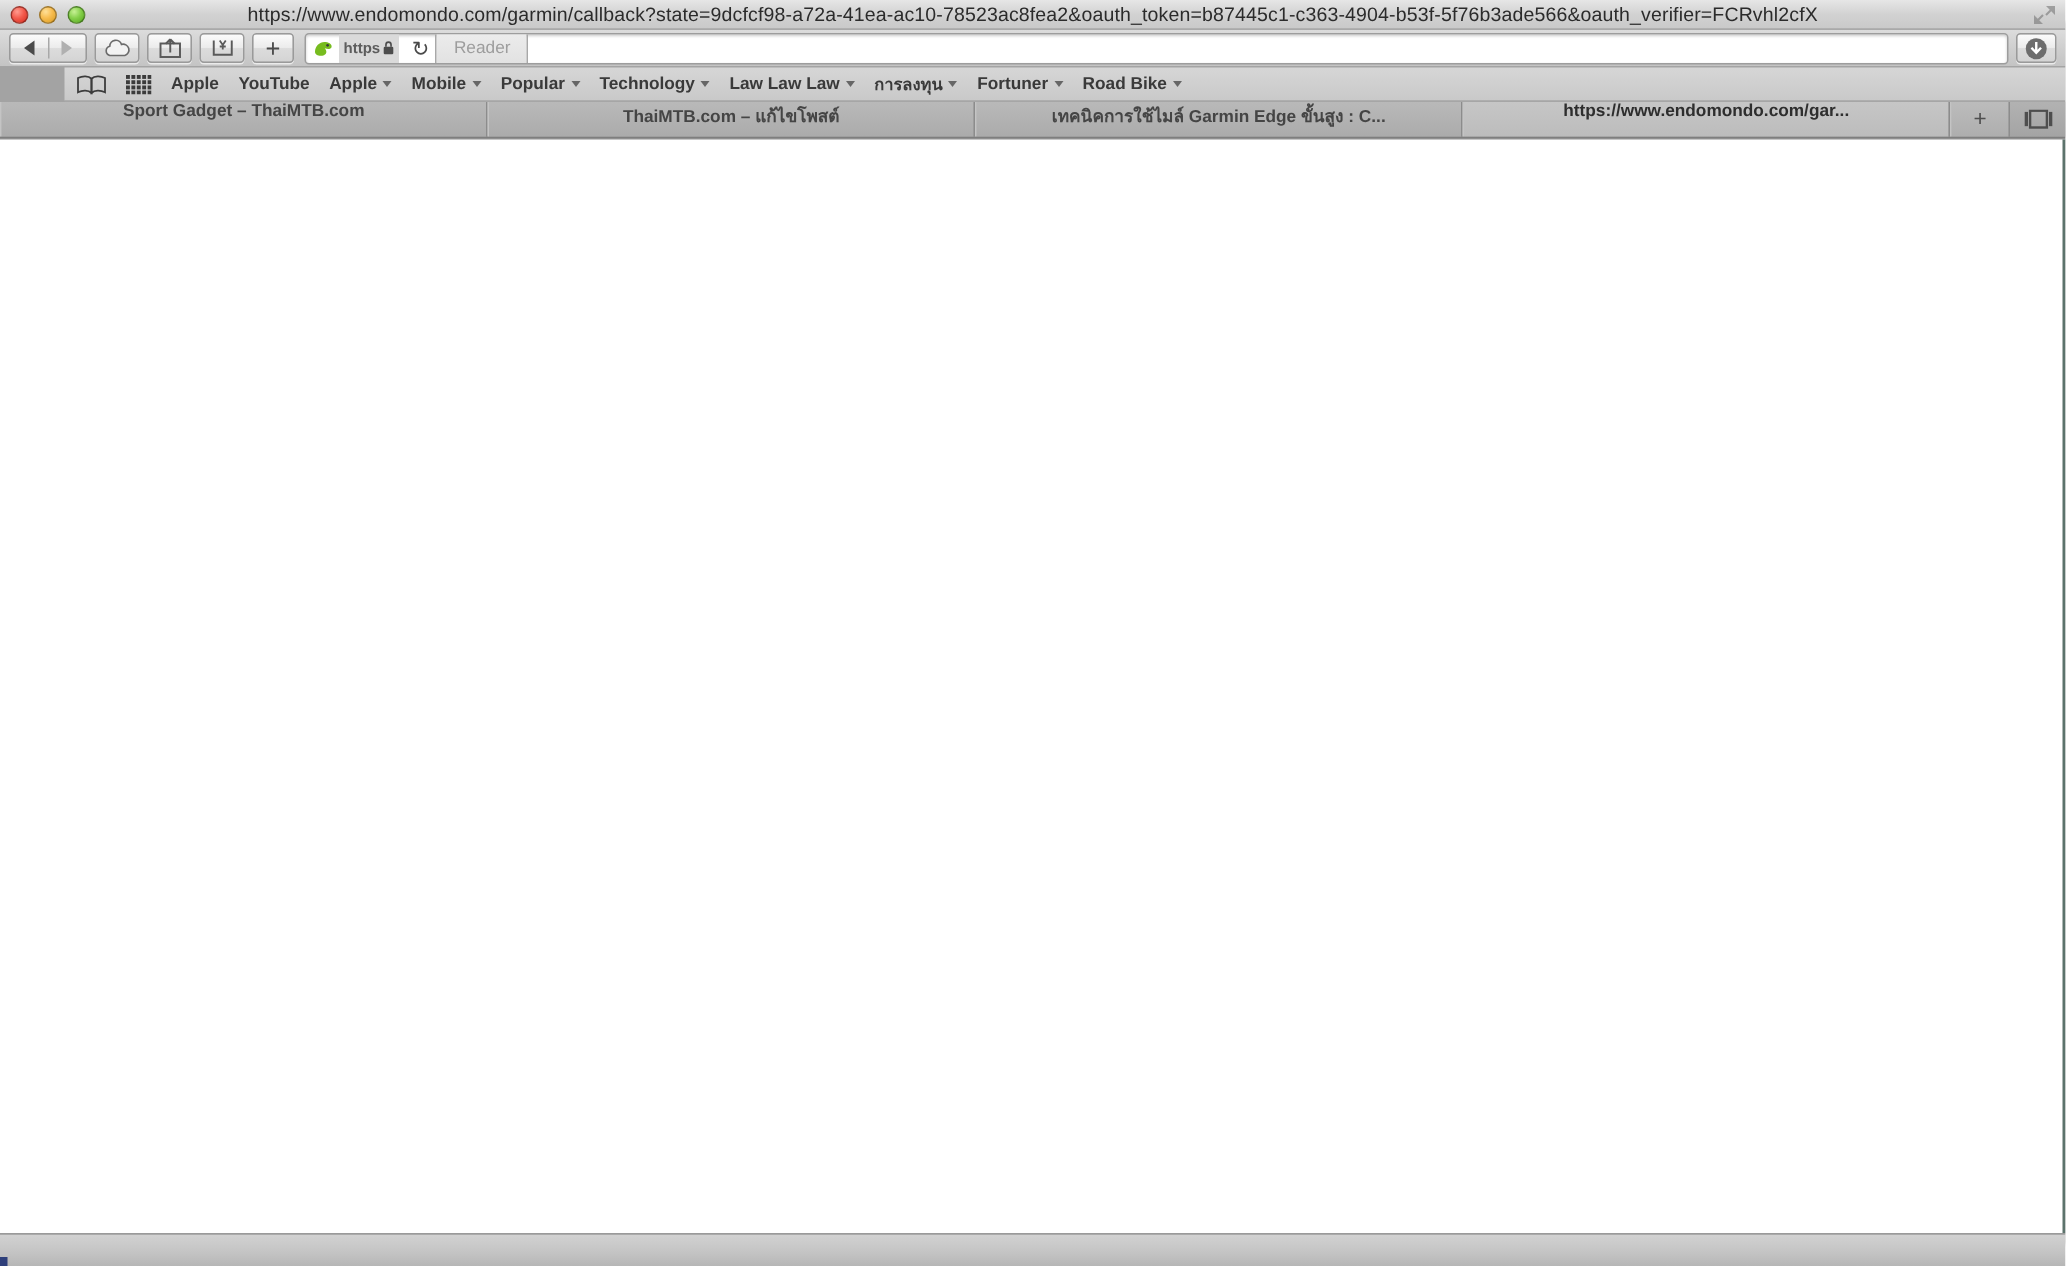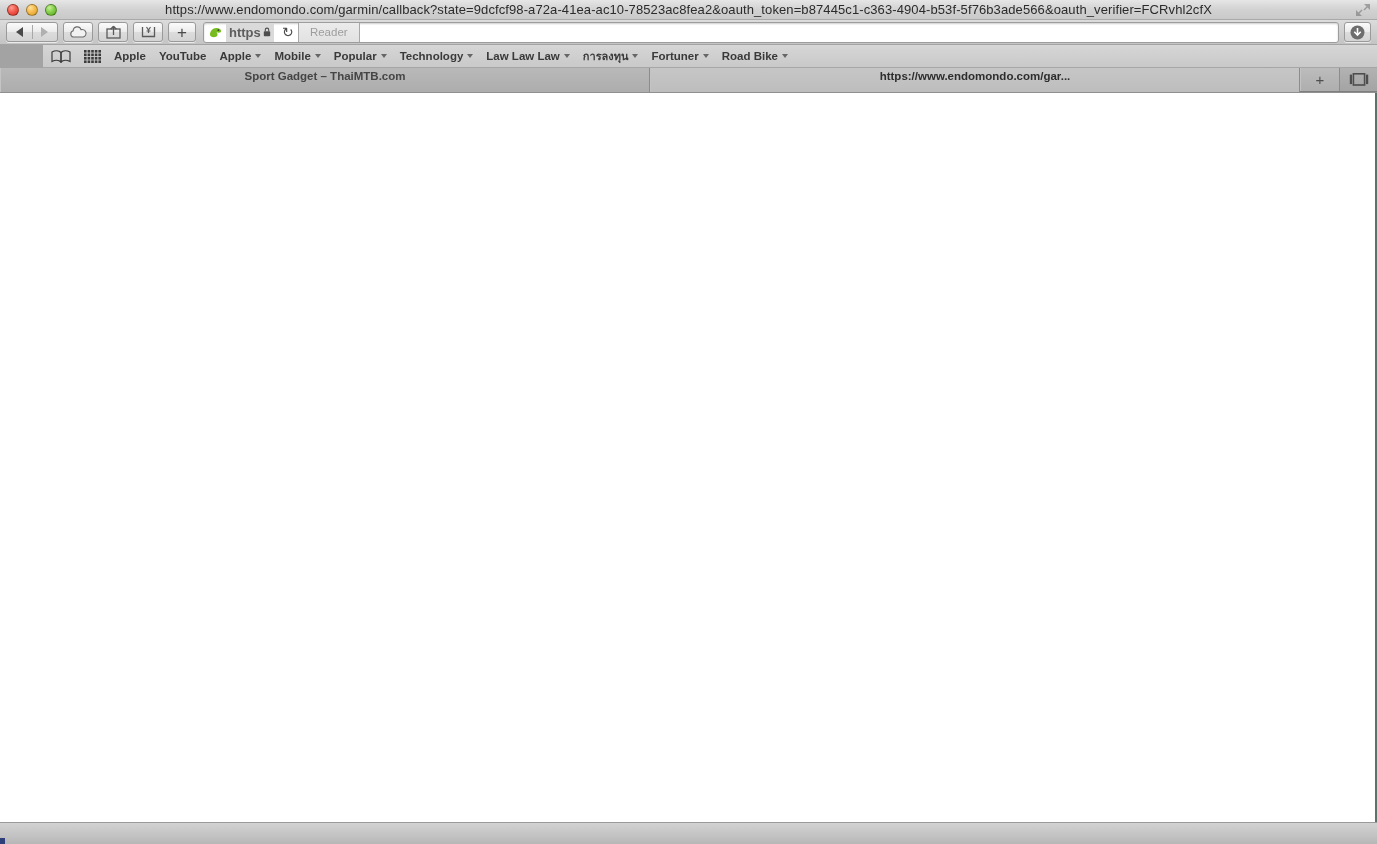--- a/index.html
+++ b/index.html
@@ -115,21 +115,21 @@
     width: 16px; height: 16px;
     flex: 0 0 16px;
     display: flex; align-items: center; justify-content: center;
     margin-right: 3px;
   }
   .https-badge {
     flex: 0 0 auto;
     height: 31px;
     background: #dadada;
     border-radius: 2px;
-    font-size: 13px;
+    font-size: 10px;
     color: #5d5d5d;
     display: flex;
     align-items: center;
     padding: 0 3px;
     gap: 2px;
     margin-right: 5px;
     font-weight: bold;
   }
   .url-text {
     flex: 1 1 auto;
@@ -201,26 +201,26 @@
     align-items: stretch;
     position: relative;
   }
   .tab {
     flex: 1 1 0;
     min-width: 0;
     border-right: 1px solid #8c8c8c;
     border-left: 1px solid #c4c4c4;
     background: linear-gradient(to bottom, #b9b9b9 0%, #ababab 100%);
     display: flex;
-    align-items: flex-end;
+    align-items: flex-start;
     justify-content: center;
     font-size: 11.5px;
     font-weight: bold;
     color: #454545;
-    padding: 14px 8px;
+    padding: 0 8px;
     white-space: nowrap;
     overflow: hidden;
     text-overflow: ellipsis;
   }
   .tab span {
     overflow: hidden;
     text-overflow: ellipsis;
     white-space: nowrap;
     display: block;
     max-width: 100%;
@@ -433,20 +433,26 @@
     <div class="bm">
       <span>Road Bike</span>
       <span class="caret"></span>
     </div>
   </div>
 
   <div class="tabbar">
     <div class="tab">
       <span>Sport Gadget – ThaiMTB.com</span>
     </div>
+    <div class="tab thaiTab">
+      <span>ThaiMTB.com – แก้ไขโพสต์</span>
+    </div>
+    <div class="tab thaiTab">
+      <span>เทคนิคการใช้ไมล์ Garmin Edge ขั้นสูง : C...</span>
+    </div>
     <div class="tab active">
       <span>https://www.endomondo.com/gar...</span>
     </div>
     <div class="tab-new">
       <span>+</span>
     </div>
     <div class="tab-overview">
       <svg width="20" height="13" viewBox="0 0 20 13">
         <rect x="0.8" y="1.6" width="2.2" height="9.5" fill="#4e4e4e"></rect>
         <rect x="4.4" y="0.8" width="11.2" height="11.2" fill="none" stroke="#4e4e4e" stroke-width="1.6"></rect>

